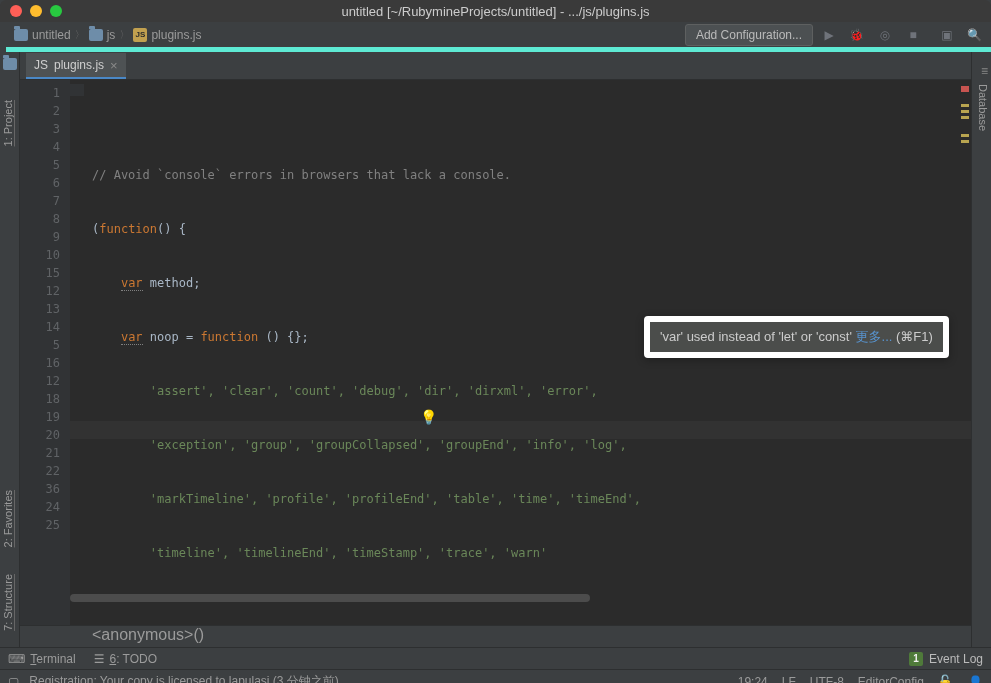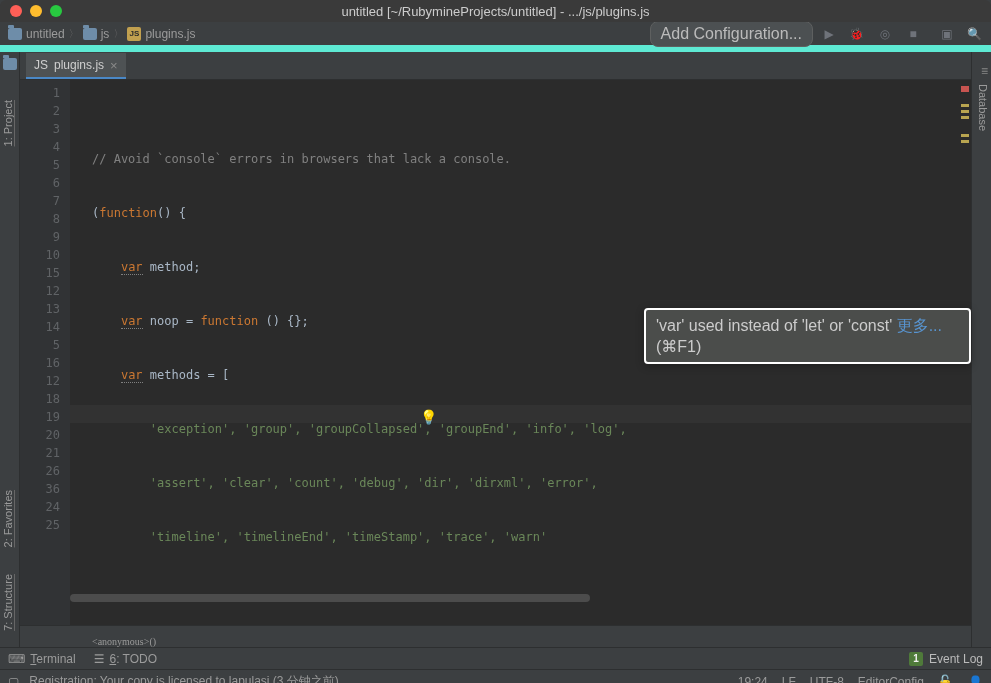--- a/index.html
+++ b/index.html
@@ -2,51 +2,51 @@
 <html><head>
 <meta charset="utf-8">
 <style>
 * { margin:0; padding:0; box-sizing:border-box; }
 body { font-family: -apple-system, "Helvetica Neue", Arial, sans-serif; font-size:12px; background:#3c3f41; color:#bbbbbb; overflow:hidden; width:991px; height:683px; position:relative; }
 .titlebar { height:22px; background:#3a3a3a; display:flex; align-items:center; position:relative; border-top-left-radius:6px; border-top-right-radius:6px; }
 .tl-dots { display:flex; gap:8px; padding-left:10px; }
 .tl-dot { width:12px; height:12px; border-radius:50%; }
 .tl-close{background:#ff5f57;} .tl-min{background:#ffbd2e;} .tl-max{background:#28c940;}
 .tl-title { position:absolute; left:0; right:0; text-align:center; font-size:13px; color:#cccccc; pointer-events:none;}
-.toolbar { height:30px; background:#3c3f41; display:flex; align-items:center; padding:0 8px; border-bottom:7px solid #5eead4;}
+.toolbar { height:30px; background:#3c3f41; display:flex; align-items:center; padding:0 8px; border-bottom:5px solid #5eead4;margin-left:6px;}
 .bcrumb { display:flex; align-items:center; gap:4px; flex:1; color:#9b9b9b;}
 .bcrumb .folder-ico{width:14px;height:12px;background:#6e8da9;display:inline-block;border-radius:2px;position:relative;}
 .bcrumb .folder-ico::before{content:"";position:absolute;top:-3px;left:0;width:6px;height:3px;background:#6e8da9;border-radius:1px 1px 0 0;}
 .bcrumb .js-ico{width:14px;height:14px;background:#c1a04f;display:inline-flex;align-items:center;justify-content:center;font-size:8px;font-weight:bold;color:#2b2b2b;border-radius:2px;}
 .bcrumb .chev{color:#6a6a6a;font-size:10px;}
-.cfg-btn{background:#4c5052;border:1px solid #5e6060;color:#bbbbbb;padding:3px 10px;border-radius:8px;font-size:16px;margin-right:8px;}
+.cfg-btn{background:#4c5052;border:1px solid #5e6060;color:#bbbbbb;padding:3px 10px;border-radius:3px;font-size:12px;margin-right:8px;}
 .toolbar-icons{display:flex;gap:12px;align-items:center;color:#6f737a;}
 .tico{width:16px;height:16px;display:inline-flex;align-items:center;justify-content:center;}
 .main{display:flex;height:595px;position:relative;}
 .left-well{width:20px;background:#3c3f41;border-right:1px solid #2d2f30;display:flex;flex-direction:column;align-items:center;padding-top:6px;gap:8px;}
 .left-well .proj-ico{width:14px;height:12px;background:#6e8da9;border-radius:2px;position:relative;}
 .left-well .proj-ico::before{content:"";position:absolute;top:-3px;left:0;width:6px;height:3px;background:#6e8da9;border-radius:1px 1px 0 0;}
 .vlabel{position:absolute;left:2px;writing-mode:vertical-rl;transform:rotate(180deg);font-size:11px;color:#9b9b9b;text-decoration:underline;text-decoration-color:#666;}
 .right-well{width:20px;background:#3c3f41;border-left:1px solid #2d2f30;position:relative;}
 .editor-area{flex:1;display:flex;flex-direction:column;background:#2b2b2b;position:relative;min-width:0;}
 .tabs{height:28px;background:#3c3f41;display:flex;align-items:flex-end;padding-left:6px;border-bottom:1px solid #2d2f30;}
 .tab{height:26px;background:#4e5254;border-bottom:2px solid #4a88c7;display:flex;align-items:center;padding:0 8px;gap:6px;font-size:12px;color:#cfcfcf;}
 .tab .close-x{color:#8a8a8a;font-size:13px;}
 .codewrap{flex:1;display:flex;overflow:hidden;position:relative;}
 .gutter{width:50px;background:#313335;color:#606366;font-family:Menlo,Consolas,monospace;font-size:12px;line-height:18px;text-align:right;padding:4px 10px 4px 0;user-select:none;}
 .fold{position:absolute;left:50px;top:4px;width:14px;bottom:0;background:#313335;}
 .fold span{position:absolute;color:#606366;font-size:10px;left:2px;}
-.code{flex:1;background:#2b2b2b;font-family:Menlo,Consolas,monospace;font-size:12px;line-height:18px;padding:16px 0 4px 22px;white-space:pre;color:#a9b7c6;position:relative;overflow:hidden;}
+.code{flex:1;background:#2b2b2b;font-family:Menlo,Consolas,monospace;font-size:12px;line-height:18px;padding:16px 0 4px 22px;white-space:pre;color:#a9b7c6;position:relative;overflow:hidden;margin-top:16px;}
 .hl-line{position:absolute;left:0;right:0;height:18px;background:#323232;z-index:0;}
 .code div.line{position:relative;z-index:1;height:18px;}
 .c{color:#808080;} .k{color:#cc7832;} .kv{color:#cc7832;border-bottom:1px dotted #808080;} .s{color:#6a8759;}
 .bulb{position:absolute;top:329px;left:400px;font-size:14px;z-index:5;}
-.tooltip{position:absolute;top:256px;left:624px;background:#4b4d4b;border:2px solid #ffffff;border-radius:4px;padding:6px 10px;font-size:16px;color:#cccccc;z-index:10;box-shadow:0 2px 8px rgba(0,0,0,.3);}
+.tooltip{position:absolute;top:264px;left:624px;background:#4b4d4b;border:6px solid #ffffff;border-radius:4px;padding:6px 10px;font-size:13px;color:#cccccc;z-index:10;box-shadow:0 2px 8px rgba(0,0,0,.3);}
 .tooltip .link{color:#5894d0;}
-.crumb-bottom{height:22px;background:#3c3f41;color:#9b9b9b;font-size:10px;display:flex;align-items:flex-end;padding-left:72px;border-top:1px solid #2d2f30;font-family:Liberation Serif, serif;}
+.crumb-bottom{height:22px;background:#3c3f41;color:#9b9b9b;font-size:16px;display:flex;align-items:flex-start;padding-left:72px;border-top:1px solid #2d2f30;}
 .errstrip{position:absolute;right:2px;top:28px;bottom:22px;width:10px;}
 .errstrip .mk{position:absolute;right:0;width:8px;height:3px;background:#b8a450;}
 .bottom-tools{height:22px;background:#3c3f41;display:flex;align-items:center;padding:0 8px;gap:18px;border-top:1px solid #2d2f30;}
 .bt-item{display:flex;align-items:center;gap:5px;color:#9b9b9b;font-size:12px;}
 .bt-item .u{text-decoration:underline;}
 .bt-right{margin-left:auto;display:flex;align-items:center;gap:6px;}
 .evbadge{background:#4f7a3a;color:#f0f0f0;width:14px;height:14px;border-radius:2px;display:inline-flex;align-items:center;justify-content:center;font-size:10px;font-weight:bold;}
 .status{height:24px;background:#3c3f41;display:flex;align-items:center;padding:0 8px;gap:10px;border-top:1px solid #2d2f30;font-size:12px;color:#9b9b9b;}
 .status .sright{margin-left:auto;display:flex;align-items:center;gap:14px;}
 .lock{font-size:13px;}
@@ -119,43 +119,43 @@
           <div>12</div>
           <div>13</div>
           <div>14</div>
           <div>5</div>
           <div>16</div>
           <div>12</div>
           <div>18</div>
           <div>19</div>
           <div>20</div>
           <div>21</div>
-          <div>26</div>
+          <div>22</div>
           <div>36</div>
           <div>24</div>
           <div>25</div>
         </div>
       <div class="fold">
         <span style="top:18px">⊟</span>
         <span style="top:234px">⊟</span>
         <span style="top:306px">⊟</span>
         <span style="top:162px">⌐</span>
         <span style="top:342px">⌐</span>
         <span style="top:360px">⌐</span>
         <span style="top:378px">⌐</span>
       </div>
       <div class="code">
         <div class="hl-line" style="top:325px"></div>
         <div class="line"><span class="c">// Avoid `console` errors in browsers that lack a console.</span></div>
         <div class="line"><span>(</span><span class="k">function</span><span>() {</span></div>
         <div class="line">    <span class="kv">var</span><span> method;</span></div>
         <div class="line">    <span class="kv">var</span><span> noop = </span><span class="k">function</span><span> () {};</span></div>
-        <div class="line">    <span class="kv">var</span><span> methods = [</span></div>
+        <div class="line">        <span class="s">'assert', 'clear', 'count', 'debug', 'dir', 'dirxml', 'error',</span></div>
         <div class="line">        <span class="s">'exception', 'group', 'groupCollapsed', 'groupEnd', 'info', 'log',</span></div>
-        <div class="line">        <span class="s">'assert', 'clear', 'count', 'debug', 'dir', 'dirxml', 'error',</span></div>
+        <div class="line">        <span class="s">'markTimeline', 'profile', 'profileEnd', 'table', 'time', 'timeEnd',</span></div>
         <div class="line">        <span class="s">'timeline', 'timelineEnd', 'timeStamp', 'trace', 'warn'</span></div>
         <div class="line">    </div>
         
         
         
         
         
         
         
         

